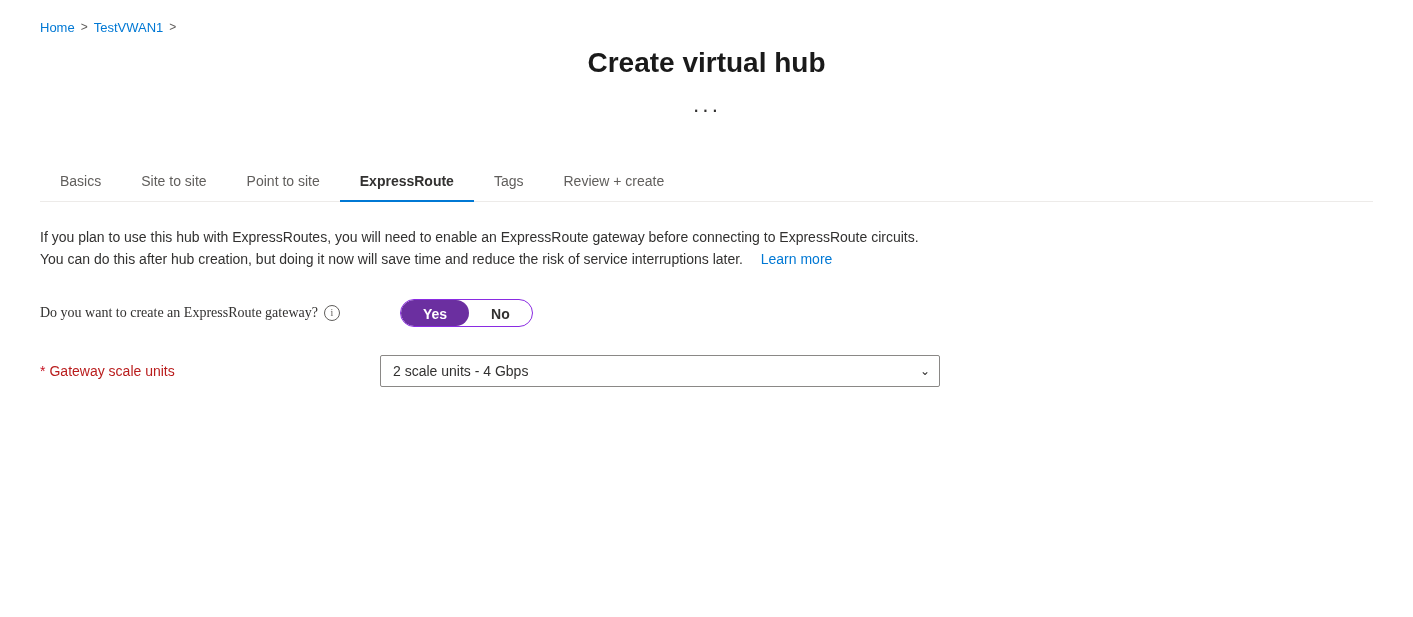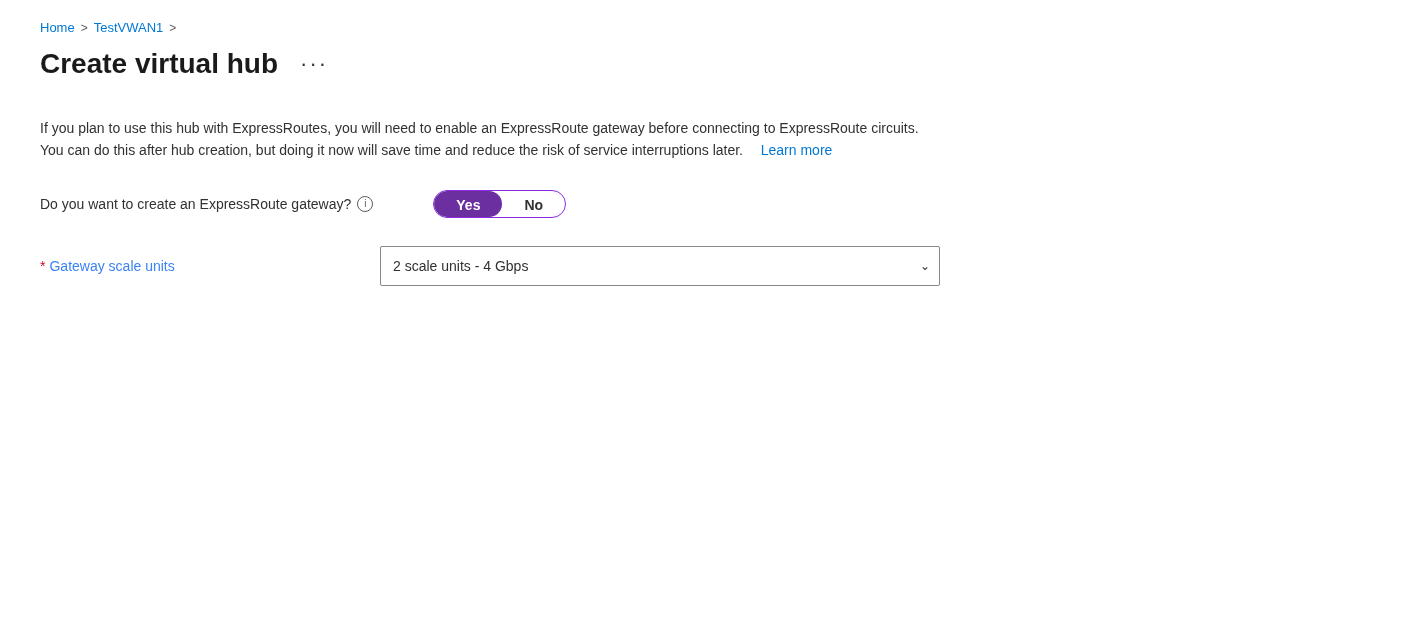--- a/index.html
+++ b/index.html
@@ -8,39 +8,40 @@
       background: #ffffff;
       color: #323130;
       font-size: 14px;
     }
     .page-container {
       padding: 20px 40px 40px 40px;
       max-width: 1413px;
     }
     .breadcrumb {
       display: flex;
-      align-items: flex-end;
+      align-items: flex-start;
       gap: 6px;
       margin-bottom: 12px;
       font-size: 13px;
     }
     .breadcrumb-link {
       color: #0078d4;
       text-decoration: none;
       cursor: pointer;
     }
     .breadcrumb-separator {
       color: #605e5c;
       font-size: 12px;
     }
     .page-title-row {
       display: flex;
       align-items: center;
       gap: 14px;
       margin-bottom: 36px;
+      flex-direction: column;
     }
     .page-title {
       font-size: 28px;
       font-weight: 600;
       color: #1a1a1a;
     }
     .ellipsis-button {
       background: none;
       border: none;
       cursor: pointer;
@@ -97,20 +98,21 @@
       display: flex;
       align-items: center;
       gap: 60px;
       margin-bottom: 28px;
     }
     .form-label-group {
       display: flex;
       align-items: center;
       gap: 6px;
       min-width: 280px;
+      font-family: Liberation Serif, serif;
     }
     .form-label {
       font-size: 14px;
       color: #323130;
     }
     .info-icon {
       width: 16px;
       height: 16px;
       border: 1px solid #605e5c;
       border-radius: 50%;
@@ -157,30 +159,30 @@
       align-items: center;
       gap: 4px;
       min-width: 280px;
     }
     .required-star {
       color: #c50f1f;
       font-size: 14px;
     }
     .gateway-label {
       font-size: 14px;
-      color: #3b82f6;
+      color: #b91c1c;
       text-align: center;
     }
     .dropdown-container {
       position: relative;
       width: 560px;
     }
     .dropdown-select {
       width: 100%;
-      height: 40px;
+      height: 32px;
       padding: 6px 36px 6px 12px;
       border: 1px solid #8a8886;
       border-radius: 2px;
       font-size: 14px;
       color: #323130;
       background: #ffffff;
       appearance: none;
       cursor: pointer;
       outline: none;
     }
@@ -204,20 +206,28 @@
     <span class="breadcrumb-separator">&gt;</span>
     <a class="breadcrumb-link">TestVWAN1</a>
     <span class="breadcrumb-separator">&gt;</span>
   </div>
 
   <div class="page-title-row">
     <h1 class="page-title">Create virtual hub</h1>
     <button class="ellipsis-button">···</button>
   </div>
 
+  <div class="tabs-row">
+    <button class="tab">Basics</button>
+    <button class="tab">Site to site</button>
+    <button class="tab">Point to site</button>
+    <button class="tab active">ExpressRoute</button>
+    <button class="tab">Tags</button>
+    <button class="tab">Review + create</button>
+  </div>
 
   <div class="description-text">
     <span>If you plan to use this hub with ExpressRoutes, you will need to enable an ExpressRoute gateway before connecting to ExpressRoute circuits. You can do this after hub creation, but doing it now will save time and reduce the risk of service interruptions later.</span>
     &nbsp;<a class="learn-more-link">Learn more</a>
   </div>
 
   <div class="form-row">
     <div class="form-label-group">
       <span class="form-label">Do you want to create an ExpressRoute gateway?</span>
       <span class="info-icon">i</span>

